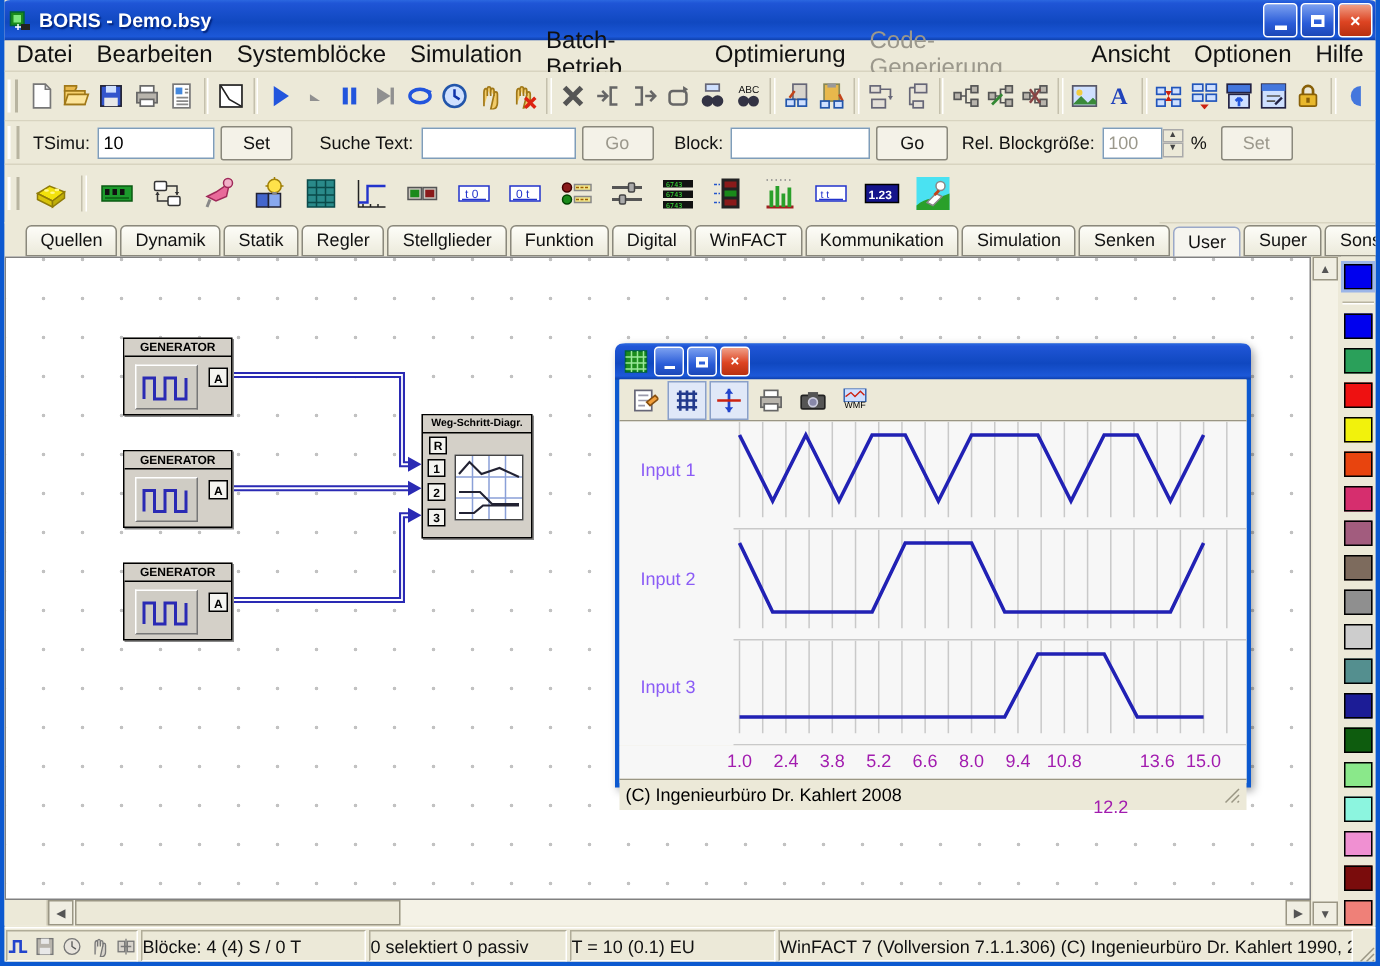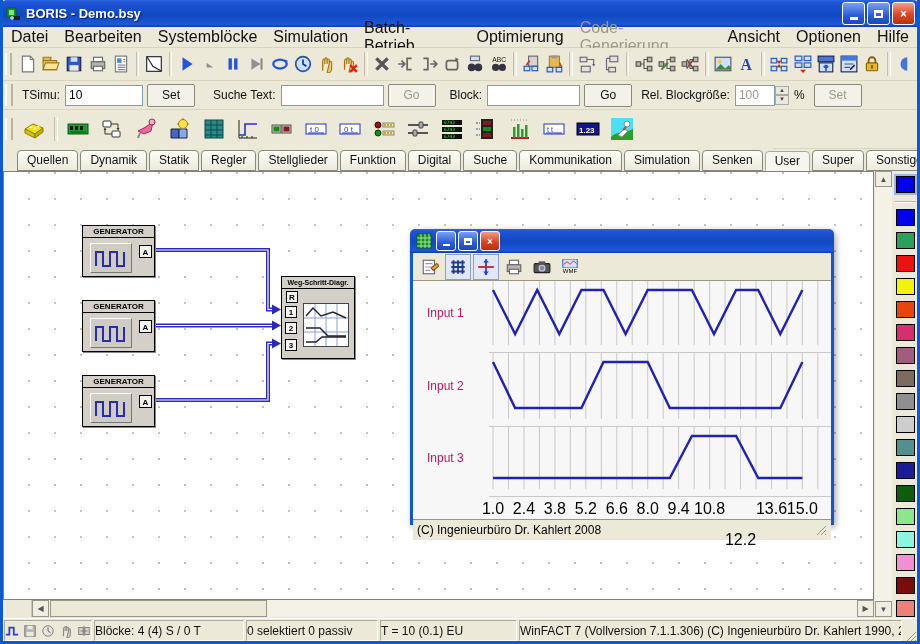--- a/index.html
+++ b/index.html
@@ -82,23 +82,23 @@
     border:3px solid #0c59d0;border-radius:7px 7px 0 0;background:#ece9d8;box-sizing:border-box;box-shadow:2px 2px 6px rgba(0,0,0,.35);}
   #dwin .titlebar{position:relative;left:-3px;top:-3px;width:424px;height:24px;border-radius:5px 5px 0 0;}
   #dwin .titlebar .ttext{font-size:12px;}
   #dwin .wbtn{width:18px;height:18px;font-size:10px;}
   #dwin .wbtn .ming{width:7px;height:2px;margin-top:8px;}
   #dwin .wbtn .maxg{width:8px;height:7px;border-width:2px;border-top-width:3px;}
   #dtb{position:relative;margin-top:-3px;height:27px;background:#ece9d8;display:flex;align-items:center;padding-left:4px;border-bottom:1px solid #9a9684;}
   #dtb .tbtn{width:24px;height:24px;margin-right:2px;}
   #dtb .tbtn.pressed{border:1px solid #8aa0c8;background:#e0e8f8;}
   #plot{position:relative;background:#f7f7f7;height:216px;display:grid;grid-template-columns:76px 342px;}
-  .rowlabel{font-size:12px;color:#be185d;display:flex;align-items:center;padding-left:14px;}
+  .rowlabel{font-size:12px;color:#8b5cf6;display:flex;align-items:center;padding-left:14px;}
   .wavecell{border-bottom:1px solid #c9c9c9;}
-  #xaxis{position:relative;height:22px;background:#f7f7f7;font-size:16px;color:#000000;}
+  #xaxis{position:relative;height:22px;background:#f7f7f7;font-size:12px;color:#a21caf;}
   #xaxis span{position:absolute;top:3px;transform:translateX(-50%);}
   #dstatus{height:20px;background:#ece9d8;border-top:1px solid #9a9684;display:flex;align-items:center;font-size:12px;padding:0 4px;justify-content:space-between;}
 </style>
 </head>
 <body>
 
 <div id="app">
 
   <div class="titlebar">
     <svg class="ticon" viewBox="0 0 16 16">
@@ -556,21 +556,21 @@
   </div>
 
   <div id="tabbar">
     <div class="tab">Quellen</div>
     <div class="tab">Dynamik</div>
     <div class="tab">Statik</div>
     <div class="tab">Regler</div>
     <div class="tab">Stellglieder</div>
     <div class="tab">Funktion</div>
     <div class="tab">Digital</div>
-    <div class="tab">Suche</div>
+    <div class="tab">WinFACT</div>
     <div class="tab">Kommunikation</div>
     <div class="tab">Simulation</div>
     <div class="tab">Senken</div>
     <div class="tab active">User</div>
     <div class="tab">Super</div>
     <div class="tab">Sonstige</div>
 
   </div>
 
   <div id="canvas">

